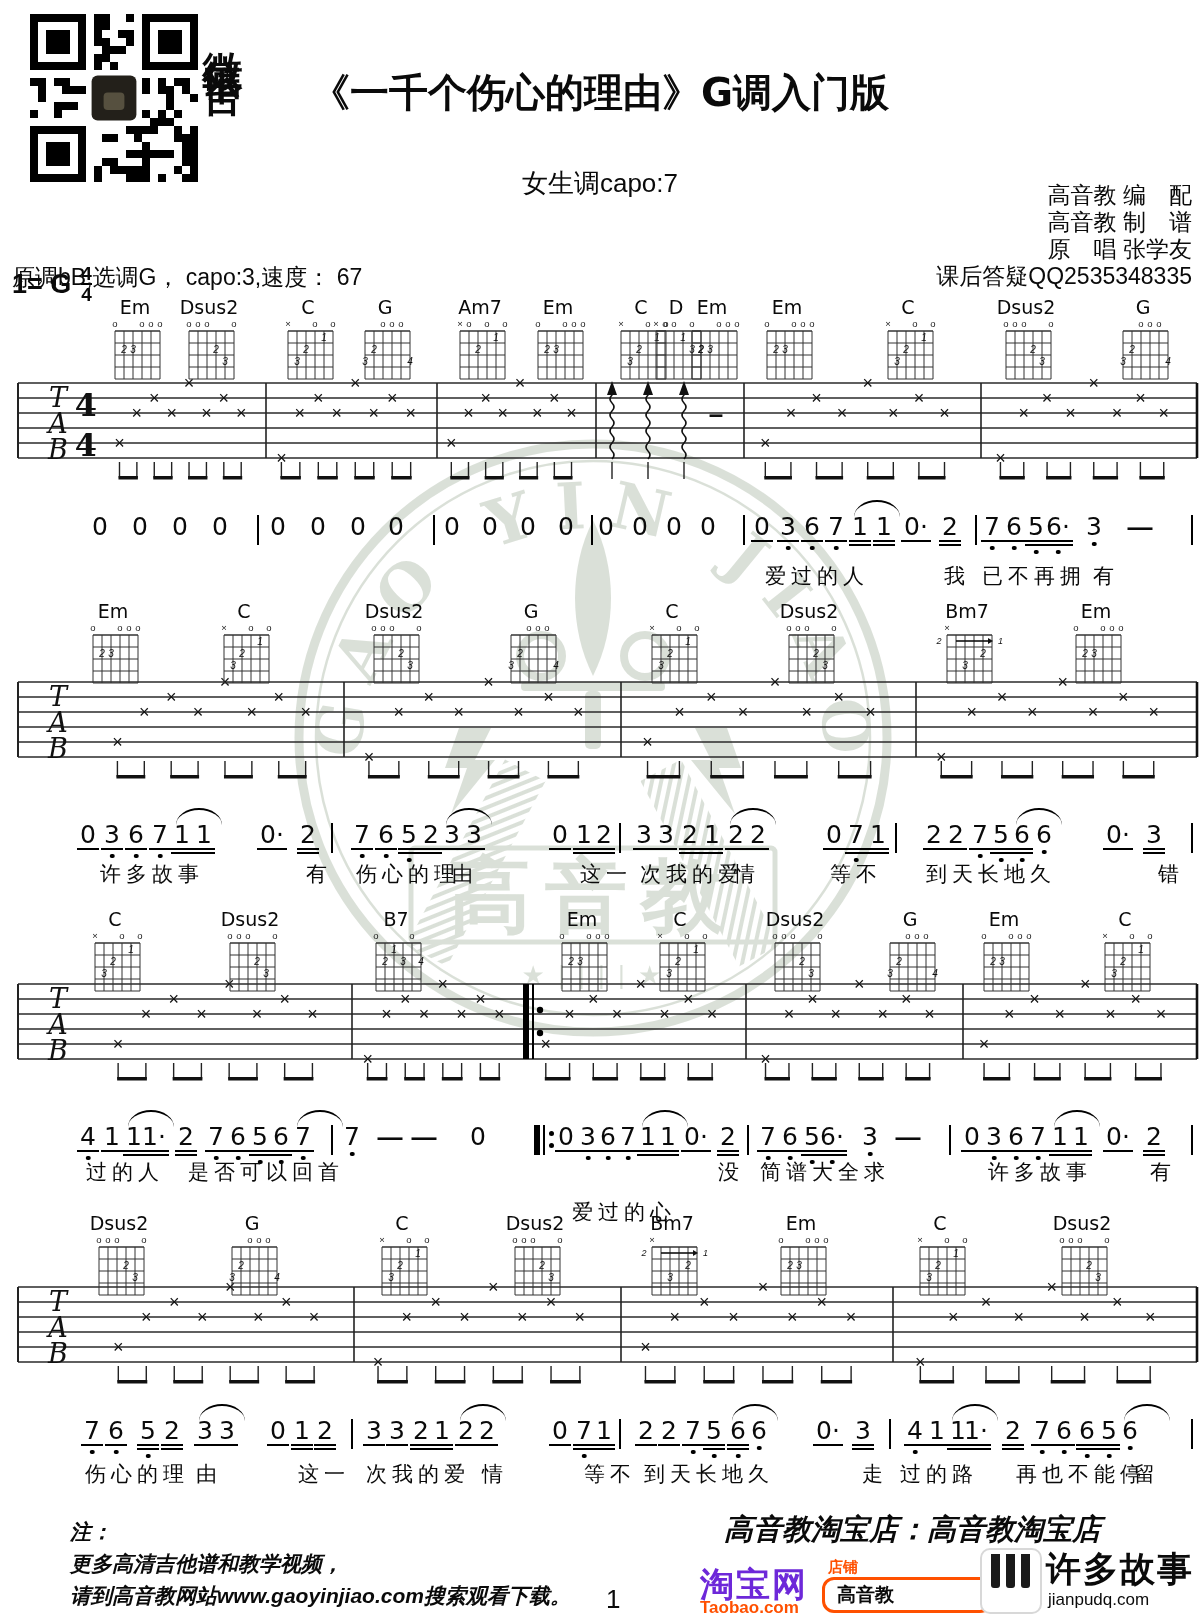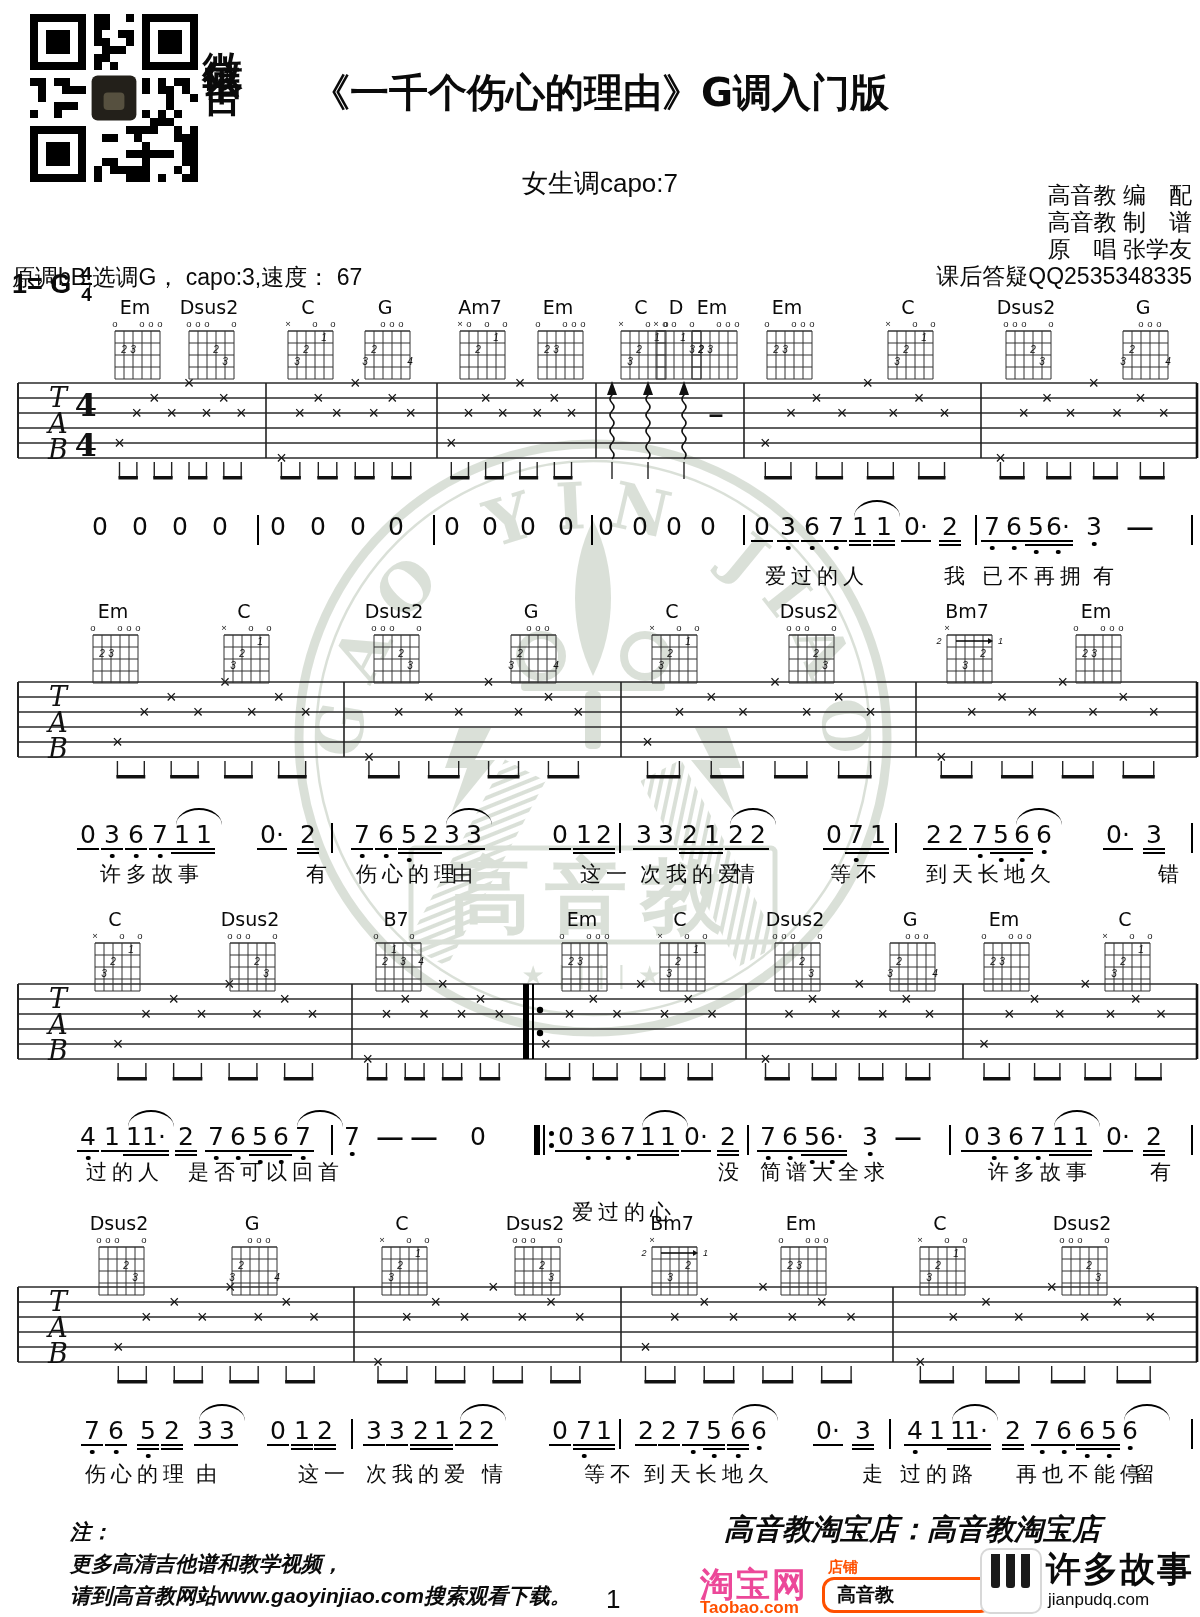--- a/index.html
+++ b/index.html
@@ -33,21 +33,21 @@
   .mrep{position:absolute;width:22px;height:30px;}
   .mrep .thick{position:absolute;left:0;top:0;width:6px;height:30px;background:#000;}
   .mrep .thin{position:absolute;left:9px;top:0;width:2px;height:30px;background:#000;}
   .mrep .d1,.mrep .d2{position:absolute;left:15px;width:5px;height:5px;border-radius:50%;background:#000;}
   .mrep .d1{top:6px}.mrep .d2{top:18px}
   .lyr{position:absolute;font-size:21px;letter-spacing:5px;white-space:nowrap;}
   
   .note{left:70px;font-size:21px;font-weight:bold;font-style:italic;}
   .pagenum{left:606px;top:1584px;font-size:26px;}
   .order{left:724px;top:1510px;font-size:29px;font-weight:bold;font-style:italic;}
-  .tb-cn{left:700px;top:1562px;font-size:34px;font-weight:bold;color:#ec4899;letter-spacing:2px;}
+  .tb-cn{left:700px;top:1562px;font-size:34px;font-weight:bold;color:#6d28d9;letter-spacing:2px;}
   .tb-en{left:700px;top:1598px;font-size:17px;font-weight:bold;color:#FF5000;}
   .shop-label{left:828px;top:1558px;font-size:15px;font-weight:bold;color:#FF5000;}
   .shop-box{left:822px;top:1577px;width:152px;height:30px;border:3px solid #FF5000;border-radius:12px;
             font-size:19px;font-weight:bold;line-height:30px;padding-left:12px;}
   .piano{left:980px;top:1548px;width:58px;height:62px;background:#fff;border:2px solid #d8d8d8;border-radius:10px;}
   .piano i{position:absolute;top:4px;width:9px;height:34px;background:#1a1a1a;border-radius:0 0 3px 3px;}
   .piano i:nth-child(1){left:9px}.piano i:nth-child(2){left:24px}.piano i:nth-child(3){left:39px}
   .jp-name{left:1046px;top:1546px;font-size:35px;font-weight:bold;letter-spacing:2px;}
   .jp-url{left:1048px;top:1590px;font-size:17px;}
   svg{display:block;}

